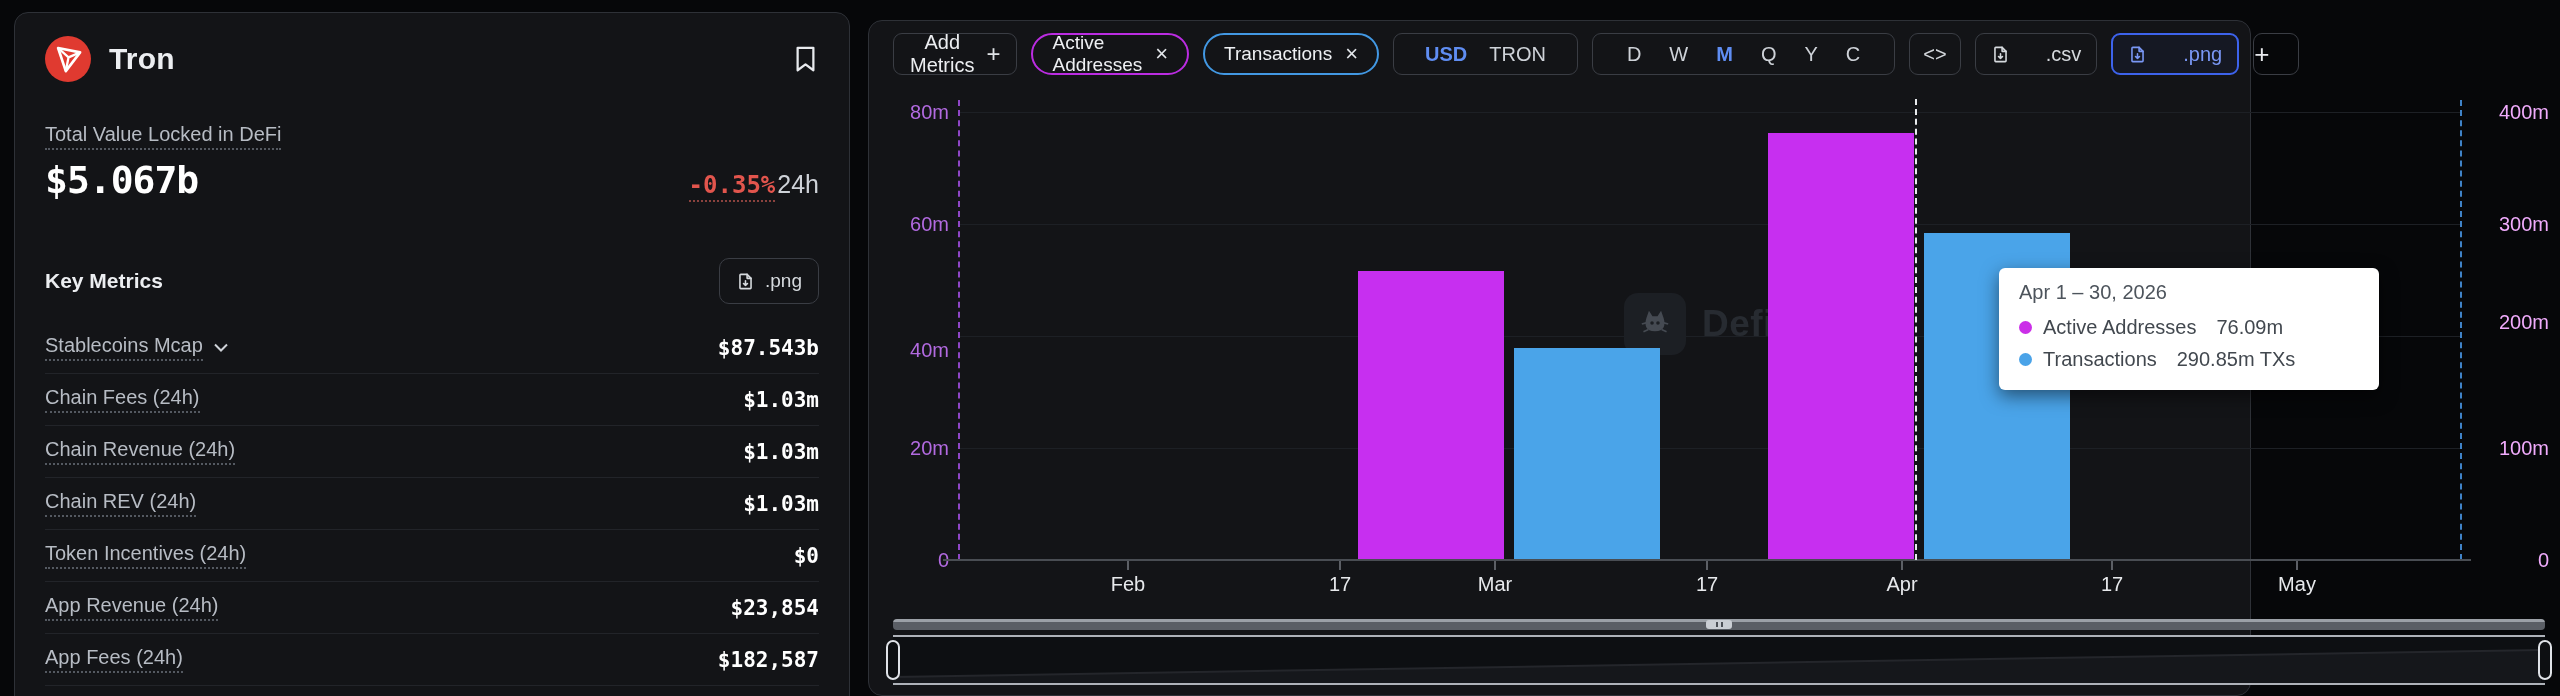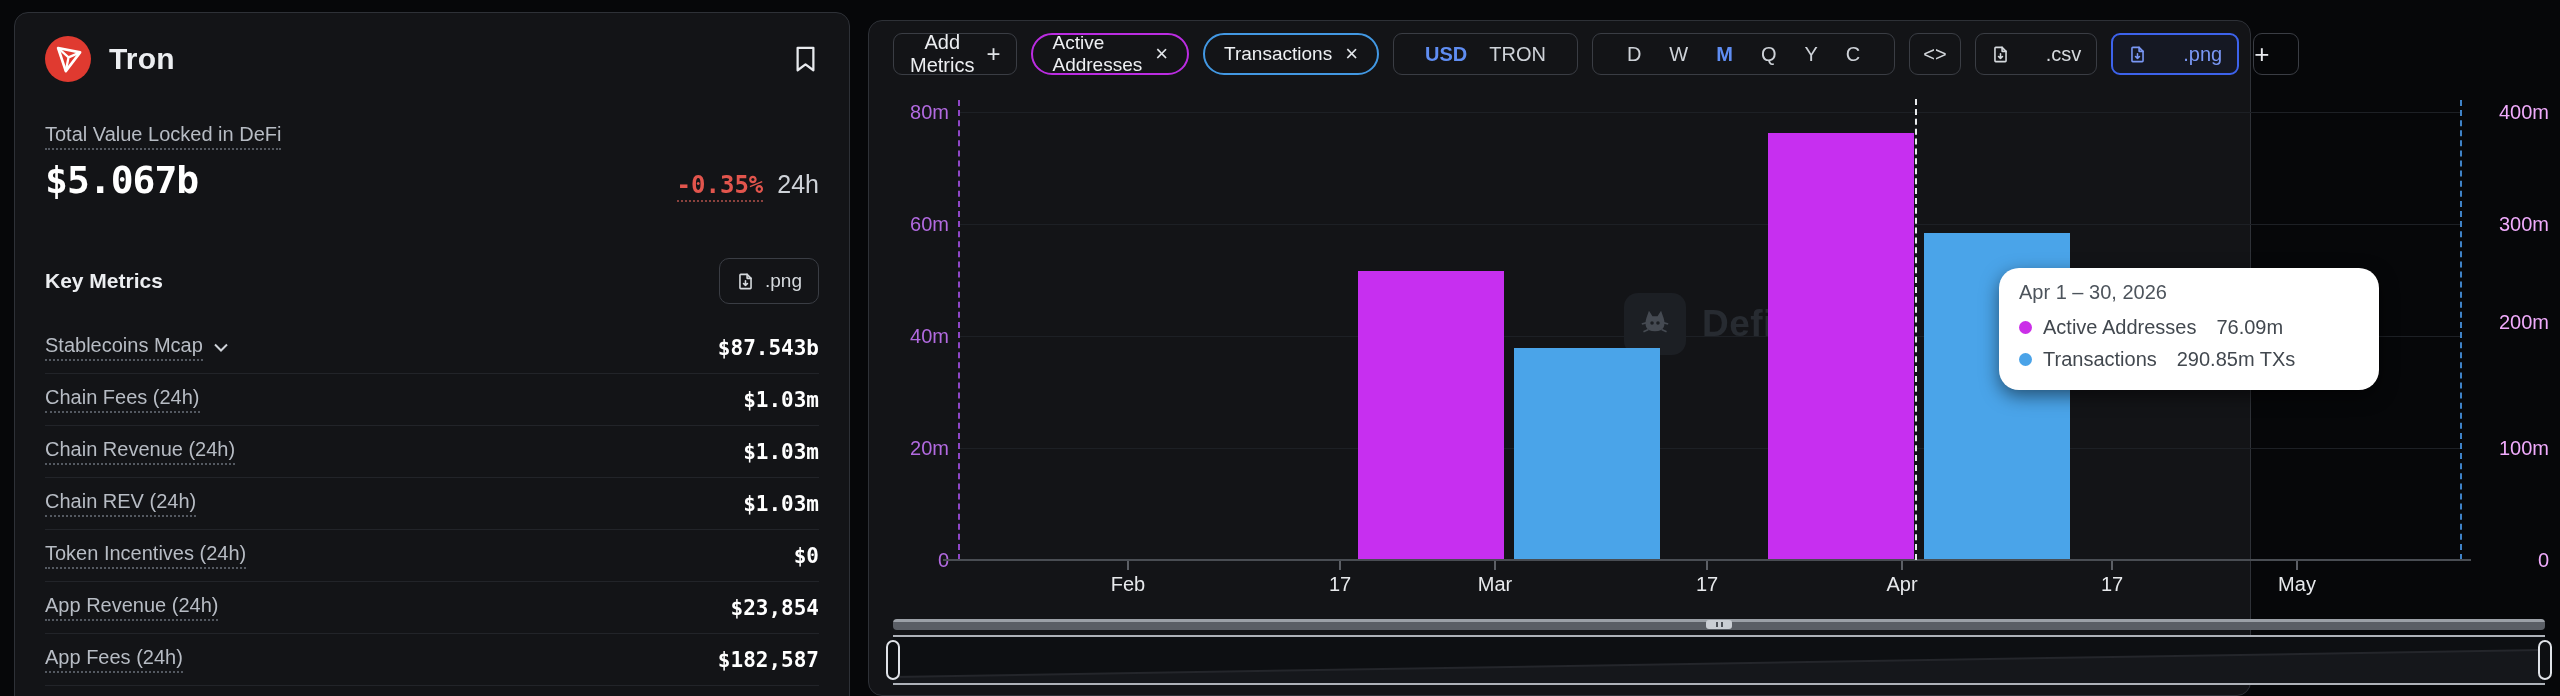--- a/index.html
+++ b/index.html
@@ -13,21 +13,21 @@
   #left-card{left:14px;top:12px;width:836px;height:760px;}
   .lc-pad{padding:0 30px;}
   .card-header{display:flex;align-items:center;gap:18px;margin:22px 30px 0;height:48px;}
   .tron-logo{width:46px;height:46px;border-radius:50%;background:#e03a30;flex:0 0 auto;display:flex;align-items:center;justify-content:center;}
   .page-title{font-size:30px;font-weight:700;letter-spacing:.2px;}
   .bookmark{margin-left:auto;cursor:pointer;display:flex;}
   .dotted{border-bottom:2px dotted #545961;padding-bottom:2px;}
   .tvl-label{display:inline-block;margin:40px 0 0;font-size:20px;color:#b7bcc4;}
   .tvl-row{display:flex;align-items:baseline;margin-top:8px;}
   .tvl-value{font-family:"DejaVu Sans Mono",monospace;font-weight:700;font-size:38px;letter-spacing:-1px;color:#fff;}
-  .tvl-right{margin-left:auto;display:flex;align-items:baseline;gap:14px;}
+  .tvl-right{margin-left:auto;display:flex;align-items:baseline;gap:2px;}
   .tvl-change{font-family:"DejaVu Sans Mono",monospace;font-weight:700;font-size:24px;color:#e2554d;border-bottom:2px dotted #8a423e;padding-bottom:1px;}
   .tvl-period{font-size:25px;color:#ced2d8;}
   .km-row{display:flex;align-items:center;justify-content:space-between;margin:56px 30px 0;}
   .km-title{font-size:21px;font-weight:700;}
   .btn{display:inline-flex;align-items:center;justify-content:center;gap:10px;border:1px solid #3a3d44;border-radius:10px;background:transparent;color:#d6dade;cursor:pointer;box-sizing:border-box;}
   .png-btn-left{height:46px;padding:0 16px;font-size:19px;}
   .metrics{margin:18px 30px 0;}
   .metric-row{display:flex;align-items:center;justify-content:space-between;height:51px;border-top:1px solid #222429;}
   .metric-row:first-child{border-top:none;}
   .metric-label{font-size:20px;color:#b7bcc4;display:inline-flex;align-items:center;gap:10px;cursor:pointer;}
@@ -63,21 +63,21 @@
   .ylab-left{left:0;text-align:right;color:#b26ae0;}
   .ylab-right{left:1600px;text-align:right;color:#f0abfc;}
   .xtick{position:absolute;top:540px;width:2px;height:9px;background:#5c5f65;}
   .xlab{position:absolute;top:552px;width:90px;text-align:center;font-size:20px;color:#e7e9ec;}
   .bar{position:absolute;z-index:2;}
   .hoverline{position:absolute;left:1046px;top:78px;height:461px;width:0;border-left:2px dashed #e9ebee;z-index:5;}
   .watermark{position:absolute;left:755px;top:272px;display:flex;align-items:center;gap:16px;z-index:1;}
   .wm-logo{width:62px;height:62px;border-radius:14px;background:#1c1f24;display:flex;align-items:center;justify-content:center;}
   .wm-text{font-size:37px;font-weight:700;color:#272b31;letter-spacing:.5px;}
   
-  .tooltip{position:absolute;left:1130px;top:247px;width:380px;box-sizing:border-box;background:#ffffff;border-radius:20px;padding:13px 20px 15px;z-index:10;box-shadow:0 6px 18px rgba(0,0,0,.5);}
+  .tooltip{position:absolute;left:1130px;top:247px;width:380px;box-sizing:border-box;background:#ffffff;border-radius:6px;padding:13px 20px 15px;z-index:10;box-shadow:0 6px 18px rgba(0,0,0,.5);}
   .tt-title{font-size:20px;color:#4d545c;margin-bottom:7px;}
   .tt-row{display:flex;align-items:center;gap:11px;font-size:20px;color:#42484f;line-height:32px;}
   .dot{width:13px;height:13px;border-radius:50%;flex:0 0 auto;}
   .dot-magenta{background:#cb2fe8;}
   .dot-blue{background:#4aa3e8;}
   .tt-val{margin-left:9px;}
   
   .zoom-track{position:absolute;left:24px;top:598px;width:1652px;height:11px;border-radius:4px;background:linear-gradient(#9ba0a7 0 30%,#5a5e65 30% 100%);z-index:4;}
   .zoom-grip{position:absolute;left:50%;top:1px;transform:translateX(-50%);width:26px;height:9px;border-radius:3px;background:#caced4;display:flex;align-items:center;justify-content:center;gap:3px;}
   .zoom-grip i{display:block;width:2px;height:5px;background:#4c5057;}
@@ -234,21 +234,21 @@
     <div class="gridline" style="top:91px"></div>
     <div class="gridline" style="top:203px"></div>
     <div class="gridline" style="top:315px"></div>
     <div class="gridline" style="top:427px"></div>
 
     <div class="ydash" style="left:89px;border-color:#8f46c8;"></div>
     <div class="ydash" style="left:1591px;border-color:#3f83c8;"></div>
 
     <div class="ylab ylab-left" style="top:526px">0</div>
     <div class="ylab ylab-left" style="top:414px">20m</div>
-    <div class="ylab ylab-left" style="top:302px">40m</div>
+    <div class="ylab ylab-left" style="top:316px">40m</div>
     <div class="ylab ylab-left" style="top:190px">60m</div>
     <div class="ylab ylab-left" style="top:78px">80m</div>
 
     <div class="ylab ylab-right" style="top:526px">0</div>
     <div class="ylab ylab-right" style="top:414px">100m</div>
     <div class="ylab ylab-right" style="top:288px">200m</div>
     <div class="ylab ylab-right" style="top:190px">300m</div>
     <div class="ylab ylab-right" style="top:78px">400m</div>
 
     <div class="watermark">

